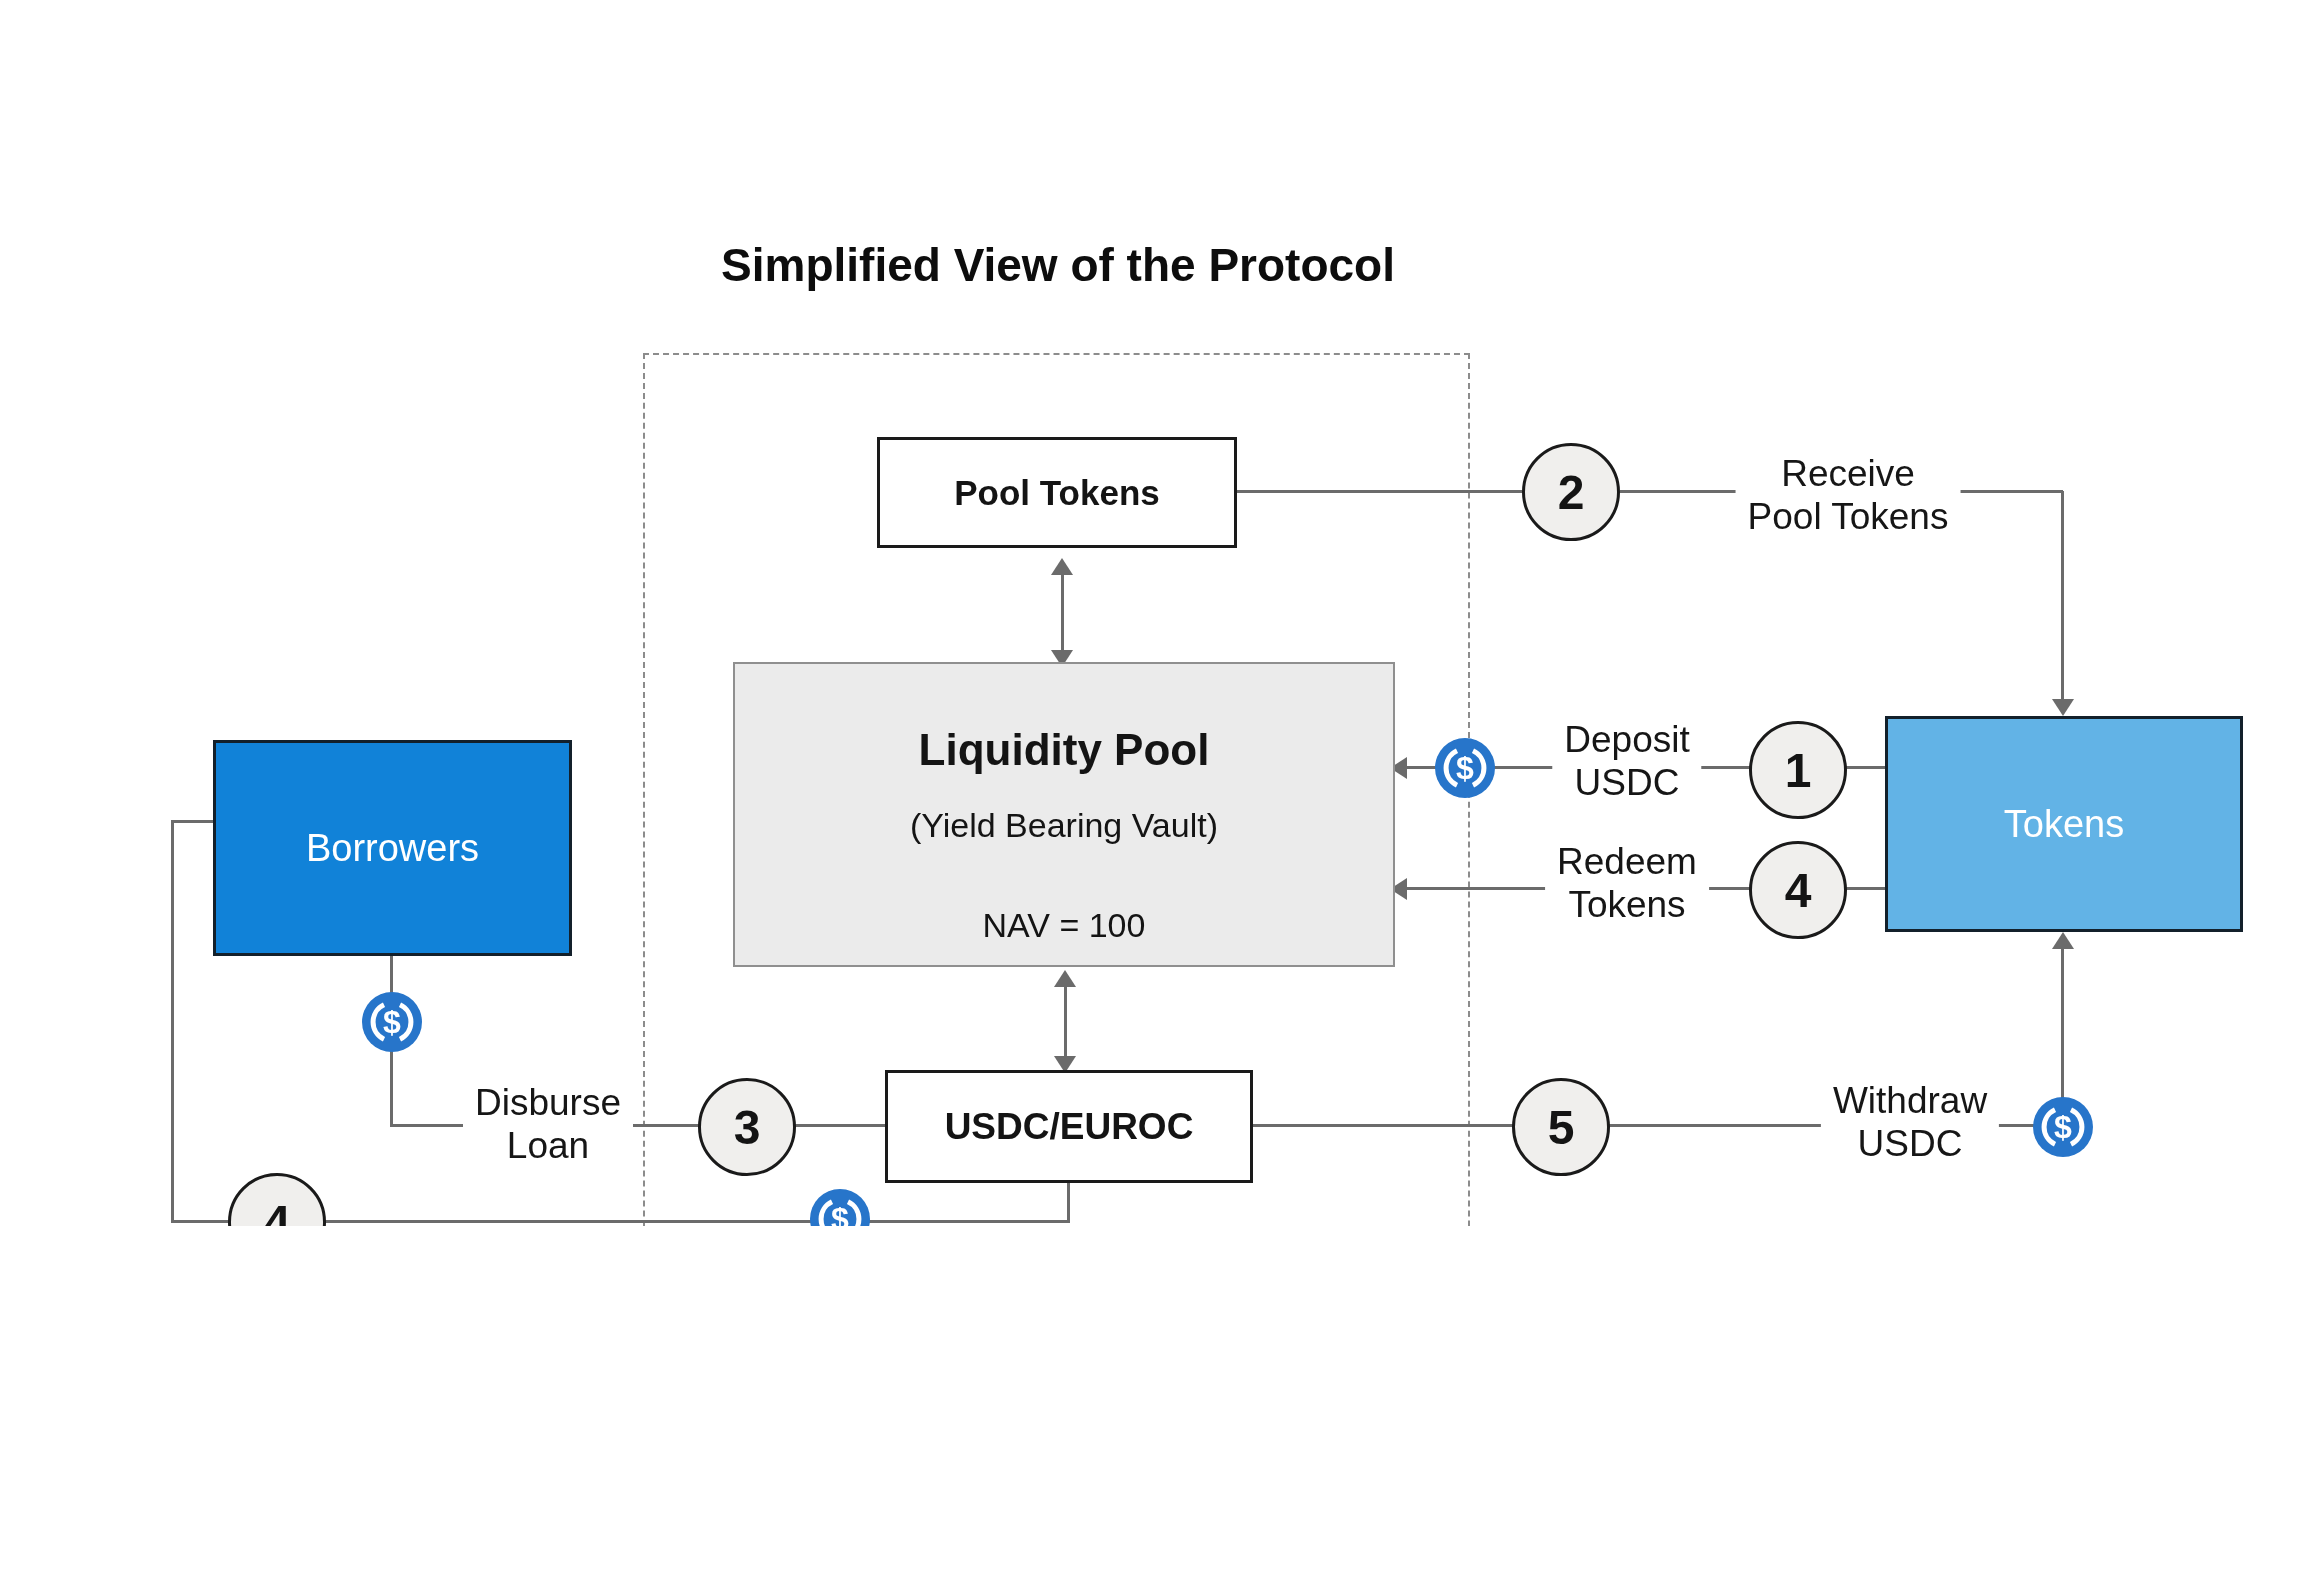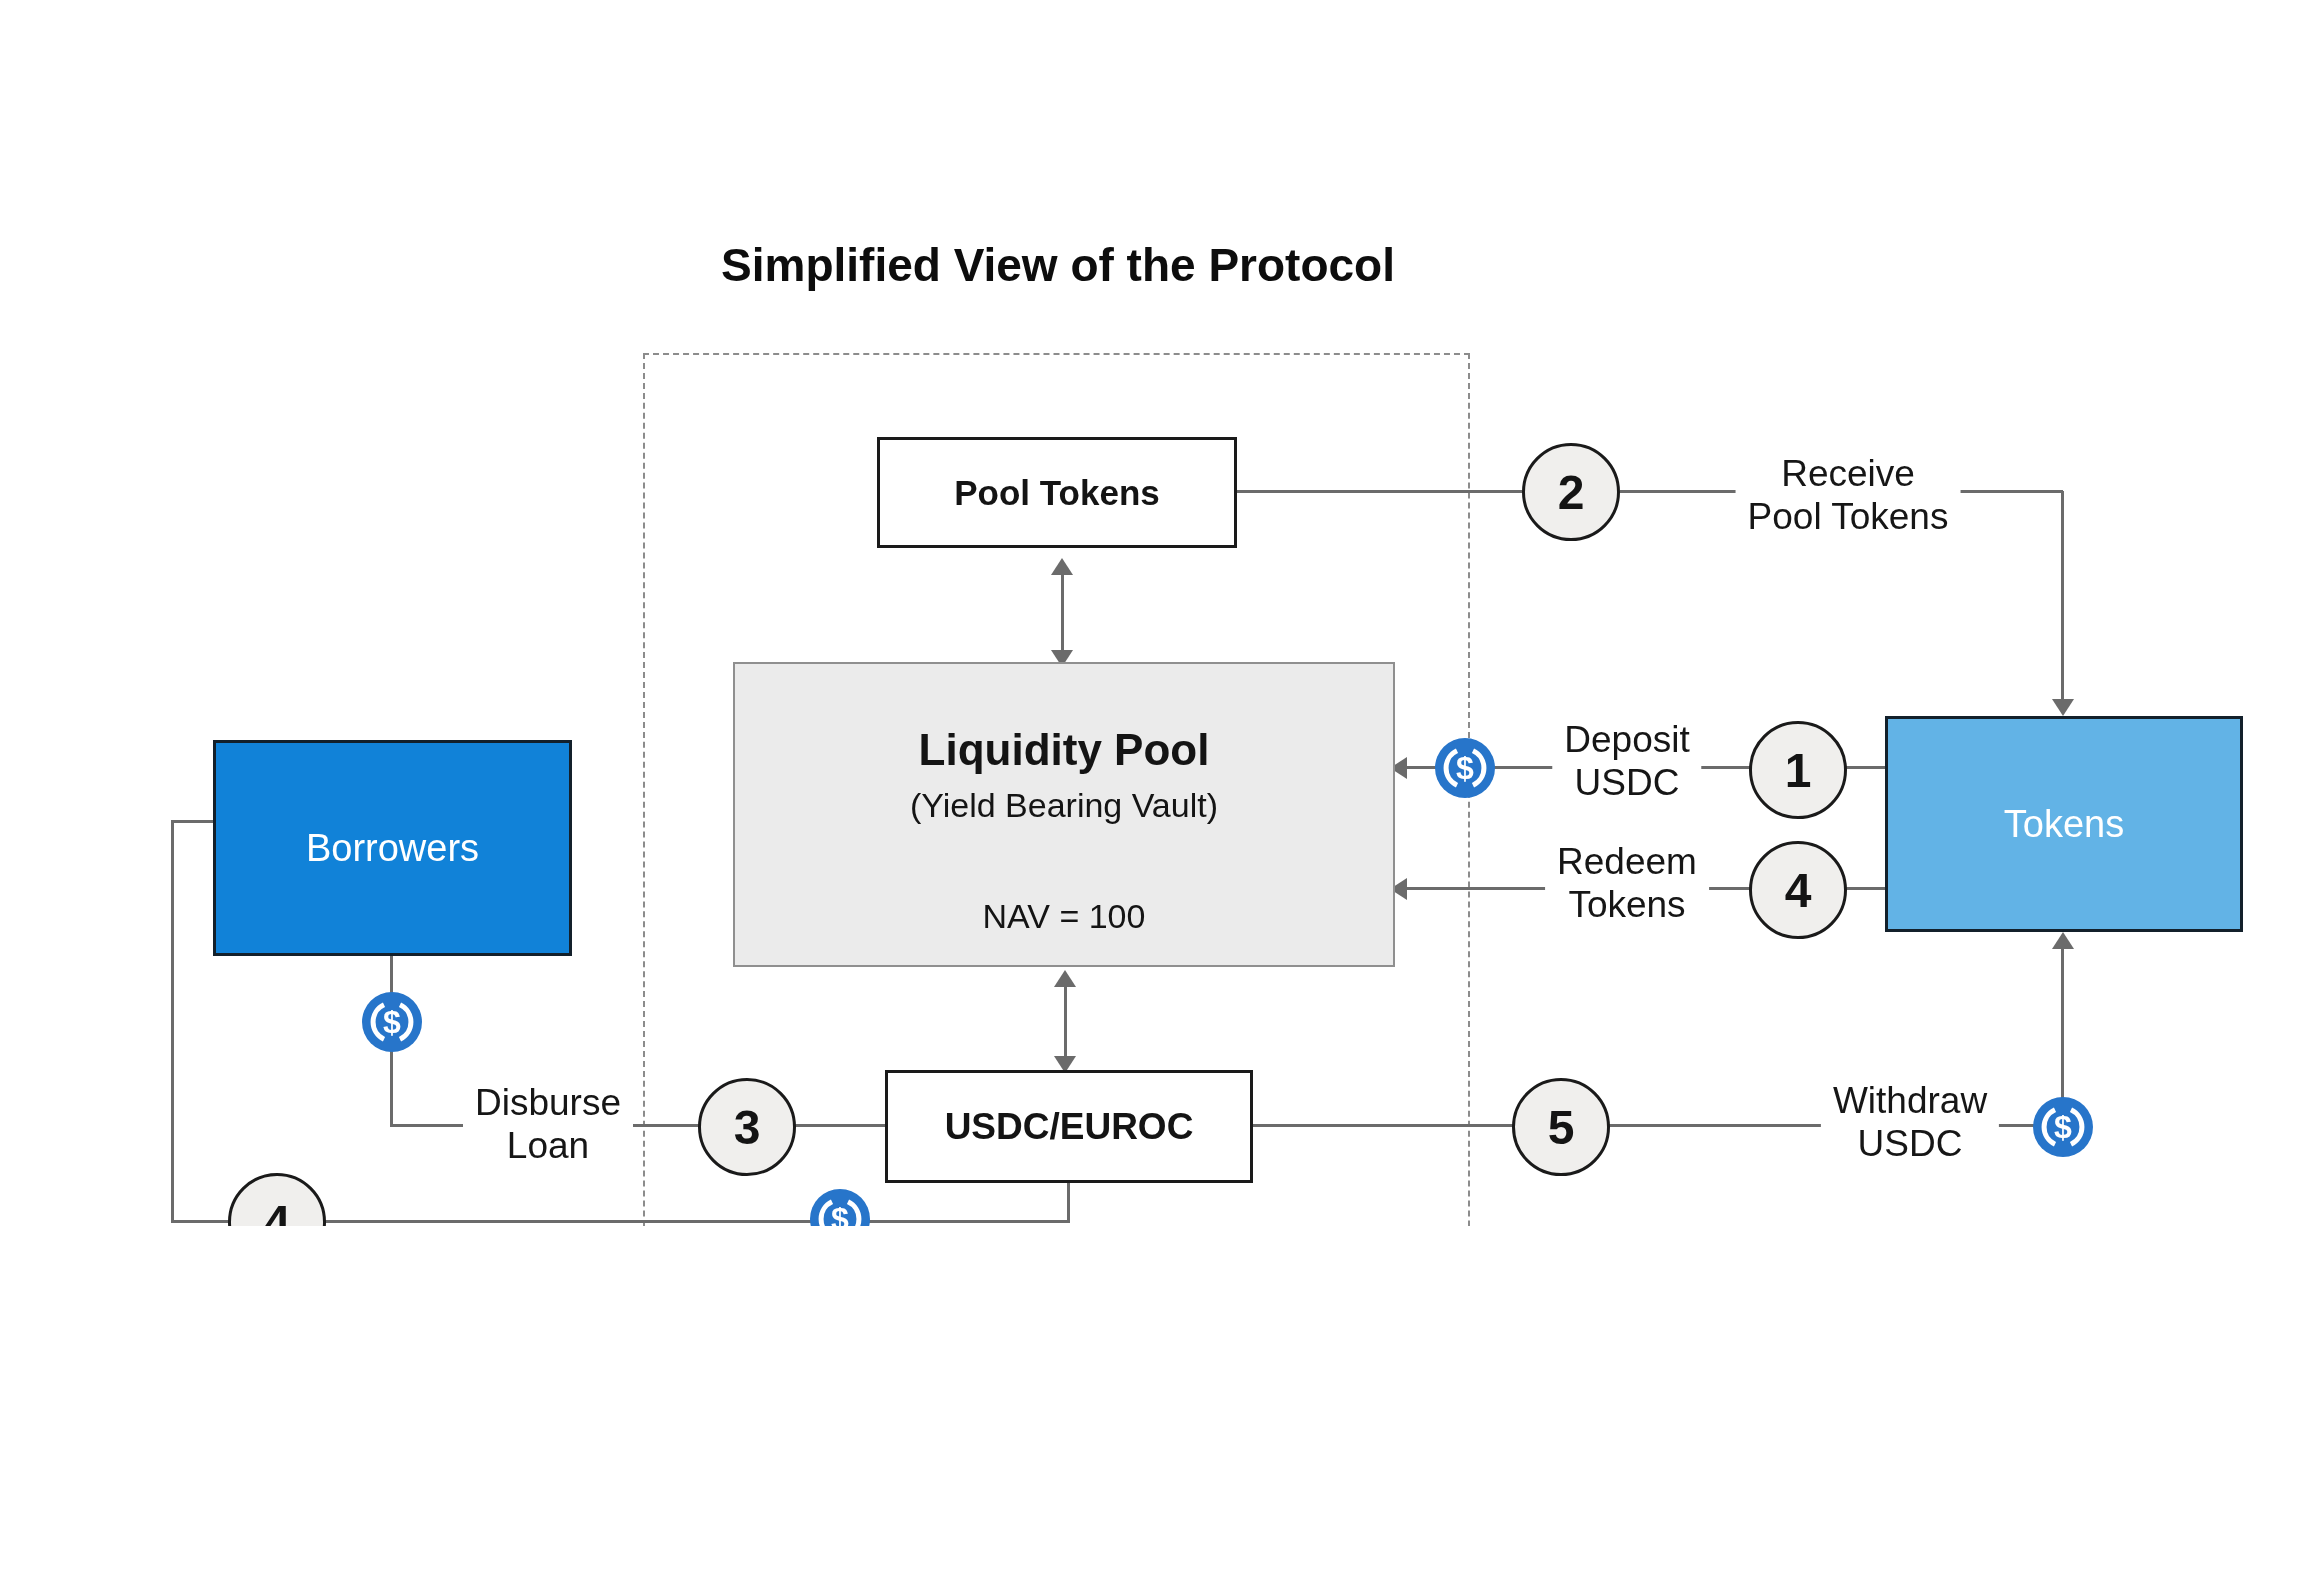--- a/index.html
+++ b/index.html
@@ -24,25 +24,25 @@
   }
   .dashed-rect{
     position:absolute;left:643px;top:353px;width:827px;height:1023px;
     border:2px dashed #8c8c8c;box-sizing:border-box;z-index:0;
   }
   .line{position:absolute;background:var(--line-gray);z-index:1;}
   .box{position:absolute;box-sizing:border-box;display:flex;align-items:center;justify-content:center;z-index:2;}
   .wbox{background:#fff;border:3px solid var(--box-border);font-weight:700;font-size:35px;}
   .pool{
     background:var(--pool-fill);border:2px solid var(--pool-border);
-    flex-direction:column;justify-content:flex-start;padding-top:64px;text-align:left;
+    flex-direction:column;justify-content:flex-start;padding-top:64px;text-align:left;gap:20px;
   }
   .pool .pool-title{font-size:44px;font-weight:700;line-height:1;}
   .pool .pool-sub{font-size:34px;margin-top:14px;}
-  .pool .pool-nav{font-size:34px;margin-top:72px;}
+  .pool .pool-nav{font-size:34px;margin-top:41px;}
   .actor{color:#ffffff;font-size:38px;border:3px solid #13202b;}
   .step-circle{
     position:absolute;width:98px;height:98px;border-radius:50%;box-sizing:border-box;
     background:var(--circle-fill);border:3px solid var(--box-border);
     display:flex;align-items:center;justify-content:center;
     font-size:48px;font-weight:700;z-index:3;
   }
   .flow-label{
     position:absolute;transform:translate(-50%,-50%);
     background:#ffffff;padding:2px 12px;text-align:center;

